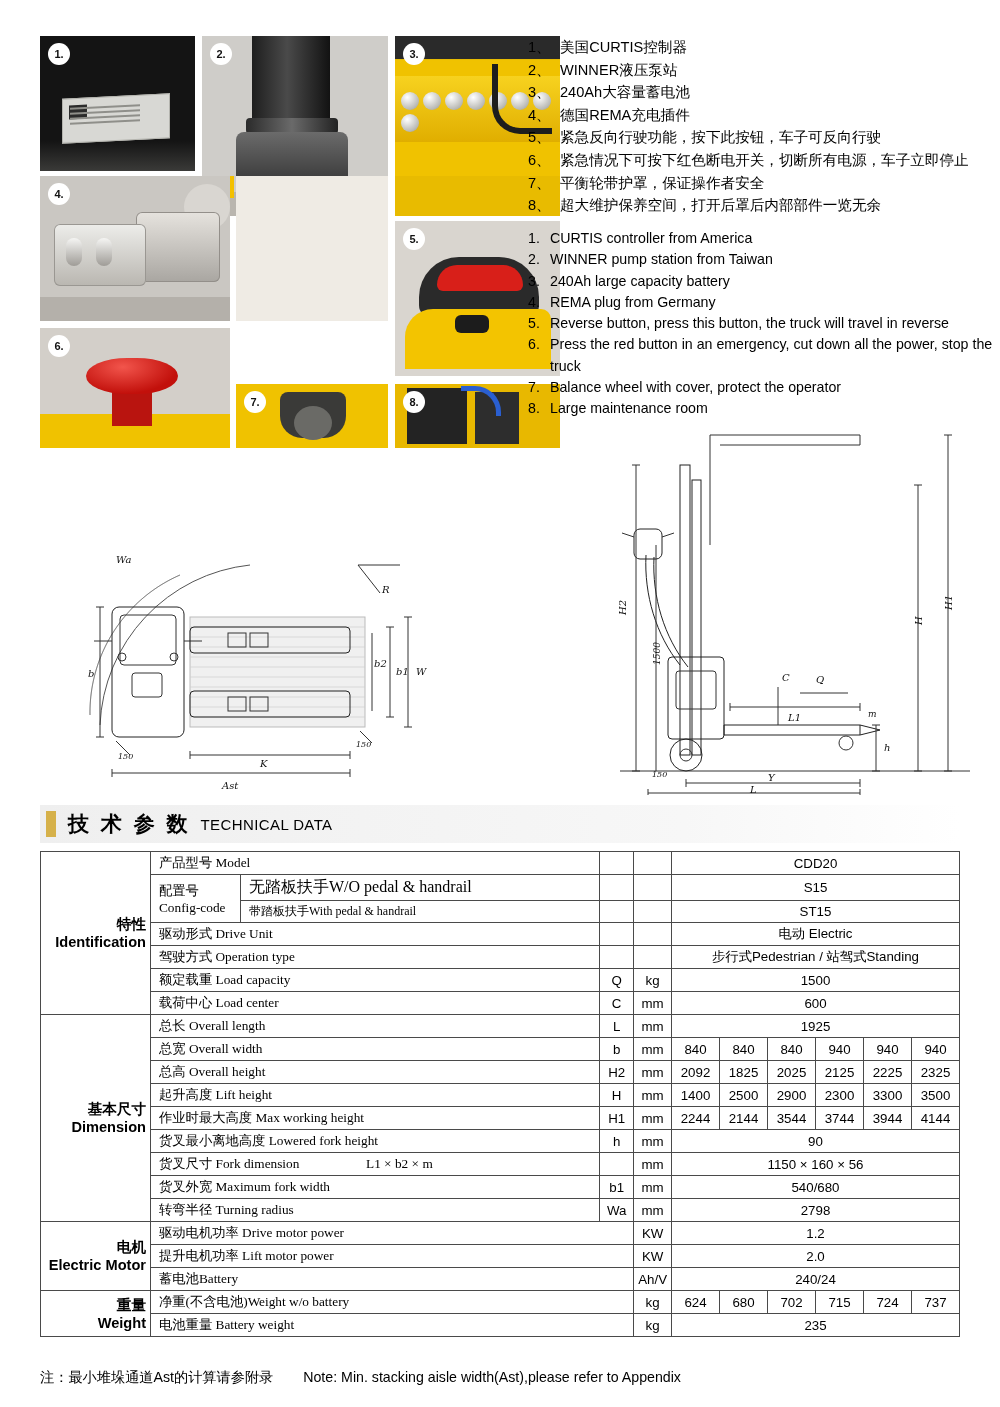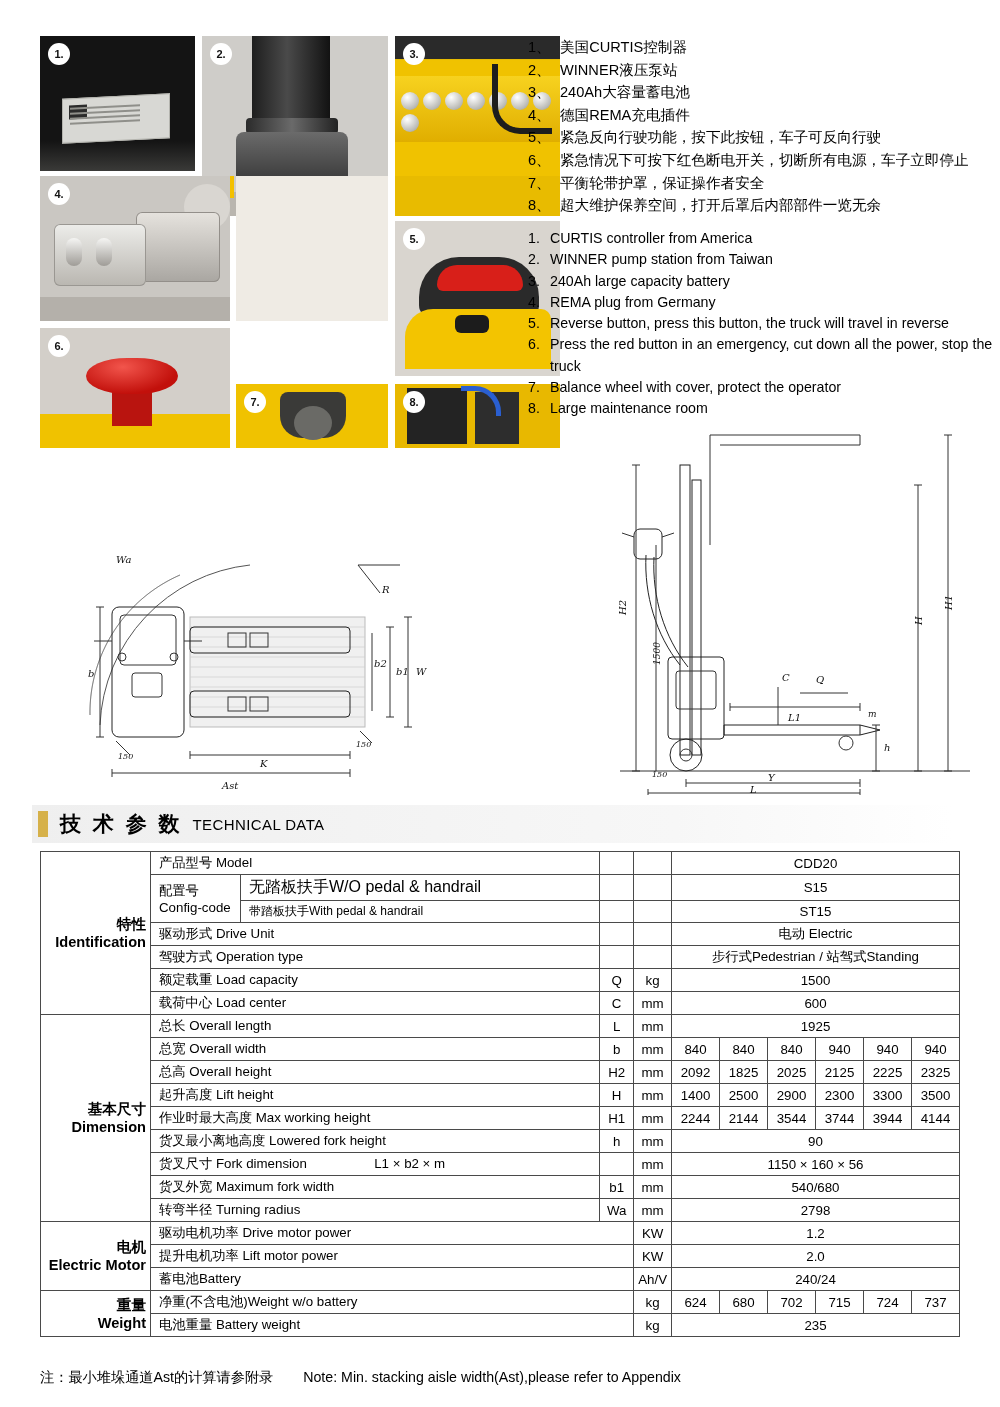--- a/index.html
+++ b/index.html
@@ -194,41 +194,41 @@
   .list-en .tx { flex:1; }
 
   
   .draw { position:absolute; }
   .dr-left { left:60px; top:545px; width:420px; height:250px; }
   .dr-right { left:560px; top:425px; width:420px; height:370px; }
   .draw svg { display:block; }
 
   
   .sect {
-    position:absolute; left:32px; top:805px; width:920px; height:38px;
+    position:absolute; left:40px; top:805px; width:920px; height:38px;
     background:linear-gradient(90deg,#efefef 0%,#f7f7f7 70%,#ffffff 100%);
     display:flex; align-items:center;
   }
   .sect .bar { width:10px; height:26px; background:#d6b14a; margin:0 12px 0 6px; }
   .sect .cn { font-size:21px; font-weight:bold; letter-spacing:3px; }
   .sect .en { font-size:15px; margin-left:10px; letter-spacing:.4px; }
 
   
   table.spec {
     position:absolute; left:40px; top:851px; width:920px;
     border-collapse:collapse; font-size:13.3px;
   }
   table.spec td {
     border:1px solid #4a4a4a; padding:2px 4px; height:22px; vertical-align:middle;
   }
   .grp {
     text-align:right; font-weight:bold; font-size:14.6px; line-height:18px;
     width:110px;
   }
-  .nm { padding-left:8px !important; }
+  .nm { padding-left:8px !important;font-family:Liberation Serif, serif; }
   .sym { text-align:center; width:34px; }
   .unit { text-align:center; width:36px; }
   .val { text-align:center; }
   .vsmall { text-align:center; width:48px; }
   .note {
     position:absolute; left:40px; top:1368px; font-size:14.2px;
   }
   .note .sp { display:inline-block; width:22px; }
 </style>
 </head>

